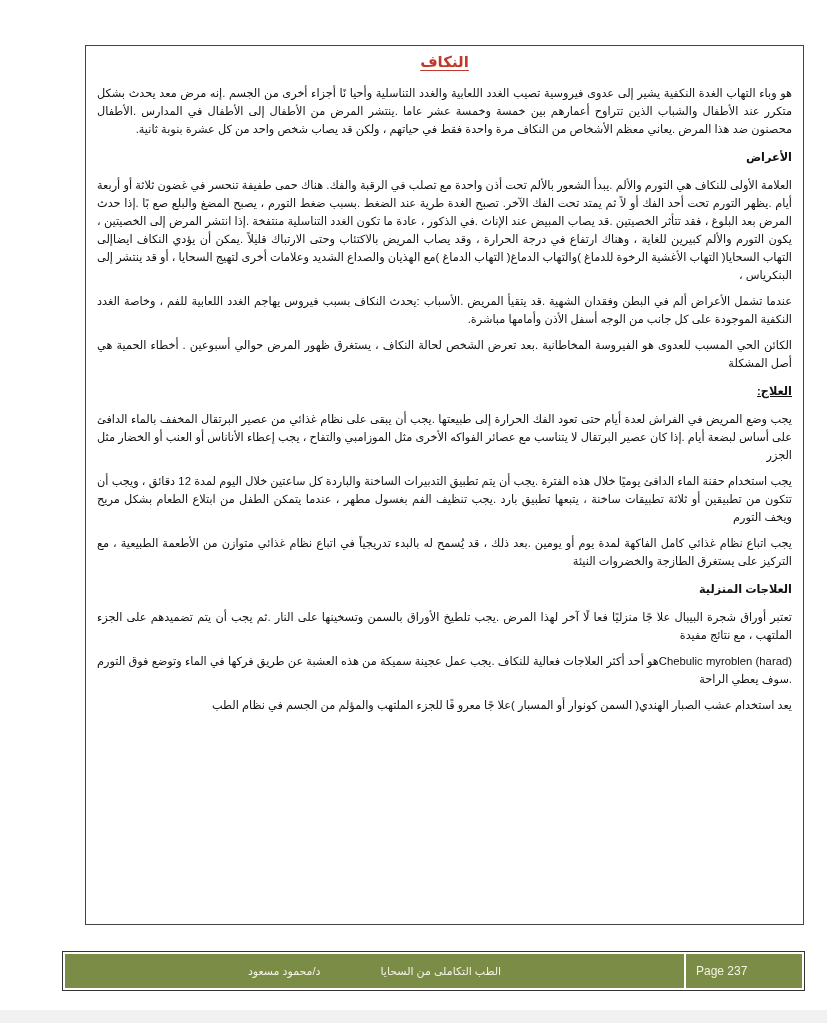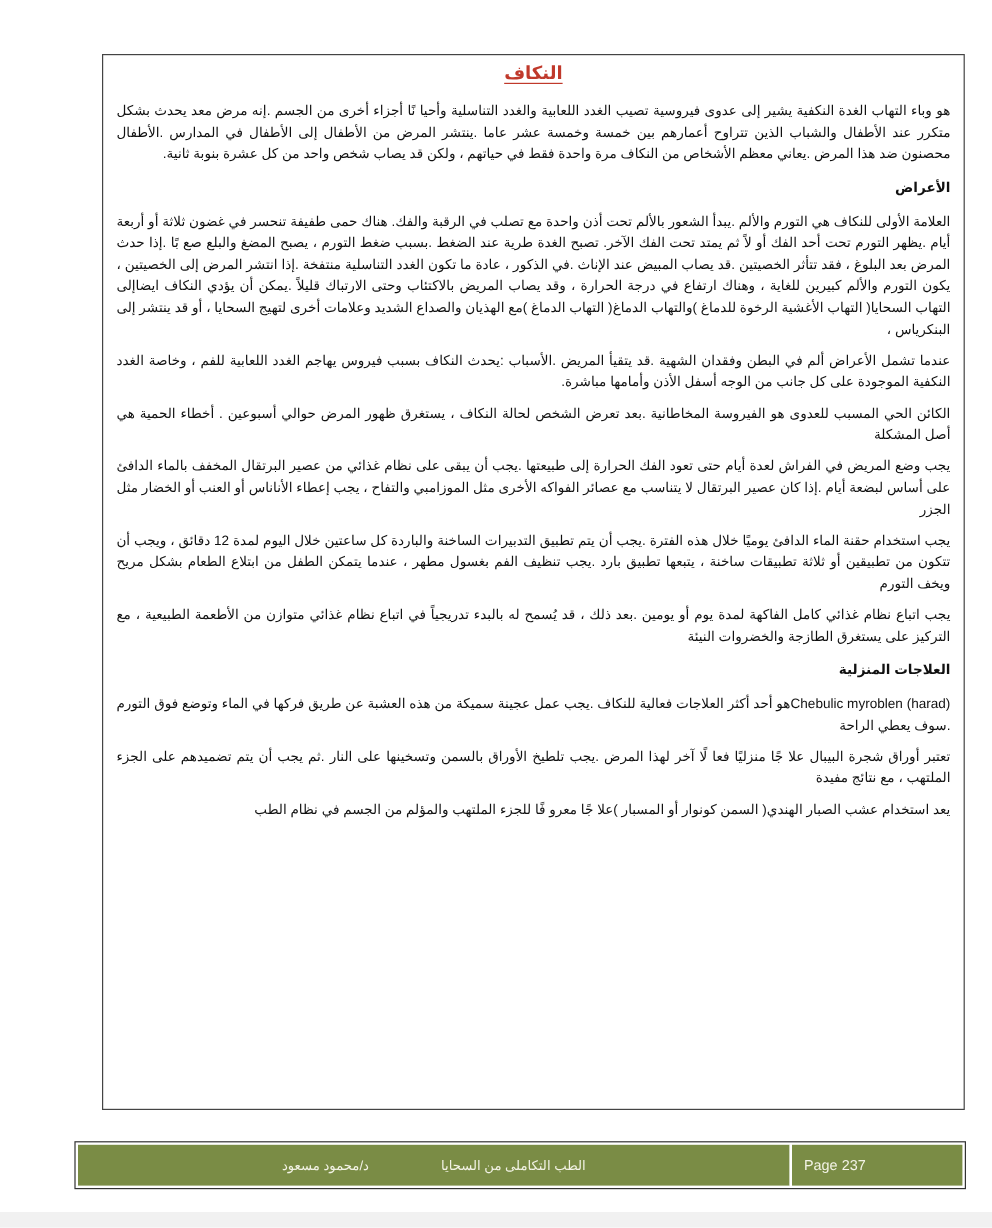--- a/index.html
+++ b/index.html
@@ -14,43 +14,44 @@
   .para { margin:0 0 8px 0; }
   .heading { font-weight:bold; margin:10px 0 10px 0; }
   .heading.u { text-decoration:underline; }
   .latin { direction:ltr; unicode-bidi:embed; }
   .footer { position:absolute; left:62px; top:951px; width:743px; height:40px;
             border:1px solid #333; box-sizing:border-box; background:#fff; padding:2px; }
   .footer-inner { display:flex; height:100%; }
   .footer-left { flex:1; background:#7a8c45; display:flex; align-items:center; justify-content:center;
                  color:#f3f3e6; font-size:11px; letter-spacing:3px; direction:rtl; gap:60px; }
   .footer-sep { width:2px; background:#fff; }
-  .footer-right { width:142px; background:#7a8c45; color:#f3f3e6; font-size:12px; display:flex; align-items:center;
+  .footer-right { width:116px; background:#7a8c45; color:#f3f3e6; font-size:12px; display:flex; align-items:center;
                   padding-left:10px; box-sizing:border-box; }
 </style>
 </head>
 <body>
 
 <div class="content-frame">
   <div class="content">
     <div class="title">النكاف</div>
     <p class="para">هو وباء التهاب الغدة النكفية يشير إلى عدوى فيروسية تصيب الغدد اللعابية والغدد التناسلية وأحيا نًا أجزاء أخرى من الجسم .إنه مرض معد يحدث بشكل متكرر عند الأطفال والشباب الذين تتراوح أعمارهم بين خمسة وخمسة عشر عاما .ينتشر المرض من الأطفال إلى الأطفال في المدارس .الأطفال محصنون ضد هذا المرض .يعاني معظم الأشخاص من النكاف مرة واحدة فقط في حياتهم ، ولكن قد يصاب شخص واحد من كل عشرة بنوبة ثانية.</p>
 
     <div class="heading">الأعراض</div>
     <p class="para">العلامة الأولى للنكاف هي التورم والألم .يبدأ الشعور بالألم تحت أذن واحدة مع تصلب في الرقبة والفك. هناك حمى طفيفة تنحسر في غضون ثلاثة أو أربعة أيام .يظهر التورم تحت أحد الفك أو لاً ثم يمتد تحت الفك الآخر. تصبح الغدة طرية عند الضغط .بسبب ضغط التورم ، يصبح المضغ والبلع صع بًا .إذا حدث المرض بعد البلوغ ، فقد تتأثر الخصيتين .قد يصاب المبيض عند الإناث .في الذكور ، عادة ما تكون الغدد التناسلية منتفخة .إذا انتشر المرض إلى الخصيتين ، يكون التورم والألم كبيرين للغاية ، وهناك ارتفاع في درجة الحرارة ، وقد يصاب المريض بالاكتئاب وحتى الارتباك قليلاً .يمكن أن يؤدي النكاف ايضاإلى التهاب السحايا( التهاب الأغشية الرخوة للدماغ )والتهاب الدماغ( التهاب الدماغ )مع الهذيان والصداع الشديد وعلامات أخرى لتهيج السحايا ، أو قد ينتشر إلى البنكرياس ،</p>
     <p class="para">عندما تشمل الأعراض ألم في البطن وفقدان الشهية .قد يتقيأ المريض .الأسباب :يحدث النكاف بسبب فيروس يهاجم الغدد اللعابية للفم ، وخاصة الغدد النكفية الموجودة على كل جانب من الوجه أسفل الأذن وأمامها مباشرة.</p>
     <p class="para">الكائن الحي المسبب للعدوى هو الفيروسة المخاطانية .بعد تعرض الشخص لحالة النكاف ، يستغرق ظهور المرض حوالي أسبوعين . أخطاء الحمية هي أصل المشكلة</p>
 
+    <div class="heading u">العلاج:</div>
     <p class="para">يجب وضع المريض في الفراش لعدة أيام حتى تعود الفك الحرارة إلى طبيعتها .يجب أن يبقى على نظام غذائي من عصير البرتقال المخفف بالماء الدافئ على أساس لبضعة أيام .إذا كان عصير البرتقال لا يتناسب مع عصائر الفواكه الأخرى مثل الموزامبي والتفاح ، يجب إعطاء الأناناس أو العنب أو الخضار مثل الجزر</p>
     <p class="para">يجب استخدام حقنة الماء الدافئ يوميًا خلال هذه الفترة .يجب أن يتم تطبيق التدبيرات الساخنة والباردة كل ساعتين خلال اليوم لمدة 12 دقائق ، ويجب أن تتكون من تطبيقين أو ثلاثة تطبيقات ساخنة ، يتبعها تطبيق بارد .يجب تنظيف الفم بغسول مطهر ، عندما يتمكن الطفل من ابتلاع الطعام بشكل مريح ويخف التورم</p>
     <p class="para">يجب اتباع نظام غذائي كامل الفاكهة لمدة يوم أو يومين .بعد ذلك ، قد يُسمح له بالبدء تدريجياً في اتباع نظام غذائي متوازن من الأطعمة الطبيعية ، مع التركيز على يستغرق الطازجة والخضروات النيئة</p>
 
     <div class="heading">العلاجات المنزلية</div>
+    <p class="para">تعتبر أوراق شجرة البيبال علا جًا منزليًا فعا لًا آخر لهذا المرض .يجب تلطيخ الأوراق بالسمن وتسخينها على النار .ثم يجب أن يتم تضميدهم على الجزء الملتهب ، مع نتائج مفيدة</p>
     <p class="para"><span class="latin">Chebulic myroblen (harad)</span><span>هو أحد أكثر العلاجات فعالية للنكاف .يجب عمل عجينة سميكة من هذه العشبة عن طريق فركها في الماء وتوضع فوق التورم .سوف يعطي الراحة</span></p>
-    <p class="para">تعتبر أوراق شجرة البيبال علا جًا منزليًا فعا لًا آخر لهذا المرض .يجب تلطيخ الأوراق بالسمن وتسخينها على النار .ثم يجب أن يتم تضميدهم على الجزء الملتهب ، مع نتائج مفيدة</p>
     <p class="para">يعد استخدام عشب الصبار الهندي( السمن كونوار أو المسبار )علا جًا معرو فًا للجزء الملتهب والمؤلم من الجسم في نظام الطب</p>
   </div>
 </div>
 
 <div class="footer">
   <div class="footer-inner">
     <div class="footer-left">
       <span>الطب التكاملى من السحايا</span>
       <span>د/محمود مسعود</span>
     </div>

